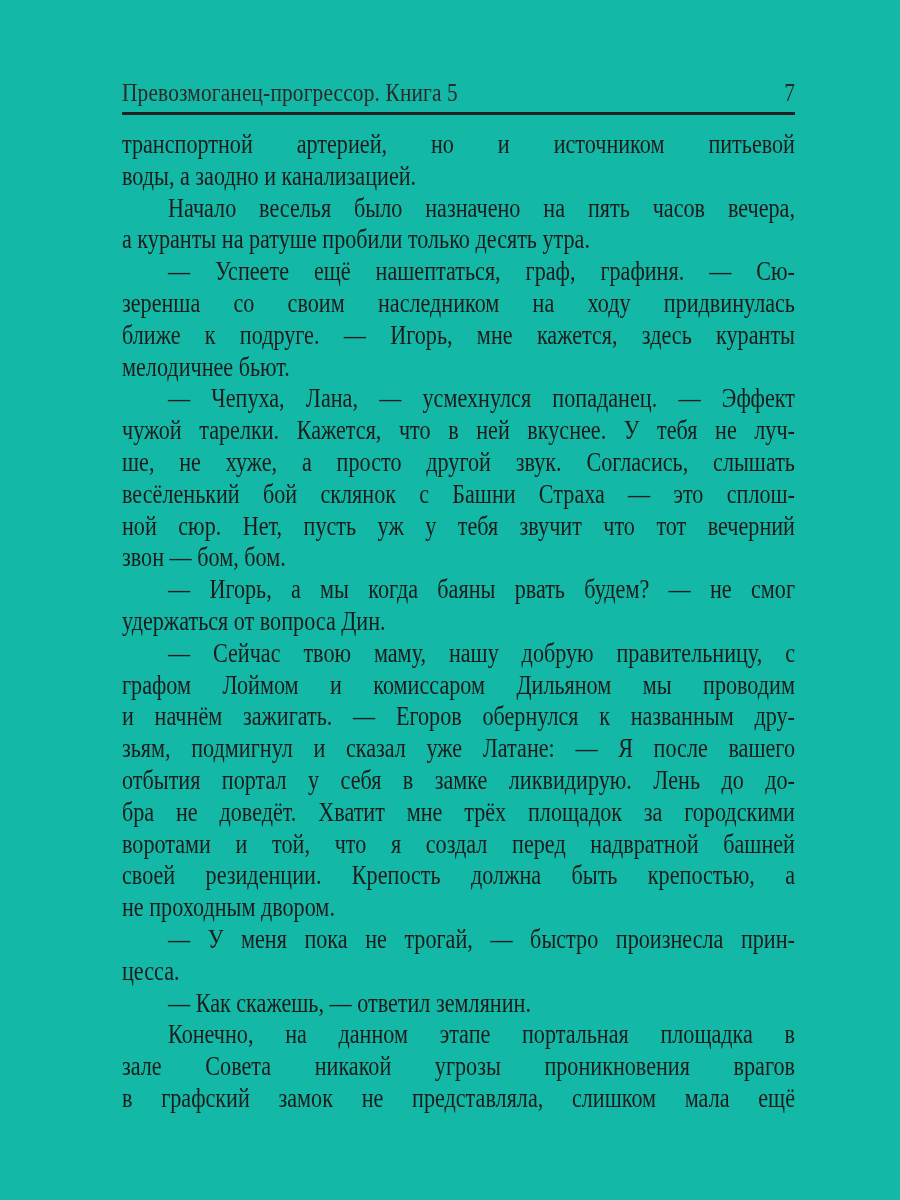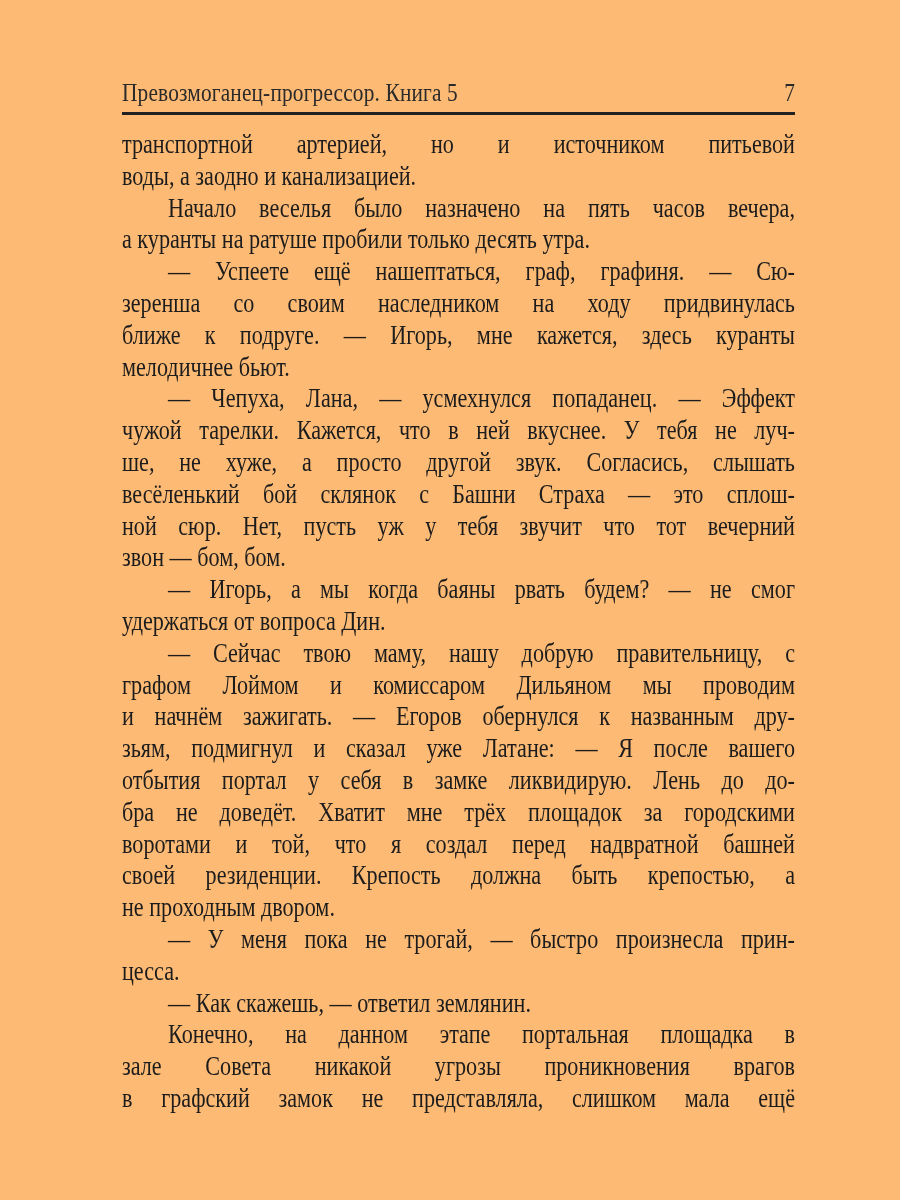--- a/index.html
+++ b/index.html
@@ -4,21 +4,21 @@
 <style>
   html, body {
     margin: 0;
     padding: 0;
     background: #ffffff;
   }
   .page {
     position: relative;
     width: 900px;
     height: 1200px;
-    background: #fdba74;
+    background: #14b8a6;
     overflow: hidden;
     font-family: "Liberation Serif", serif;
     color: #1d1d1d;
   }
   
   .scale-wrap {
     position: absolute;
     left: 122px;
     top: 79px;
     width: 820px;

